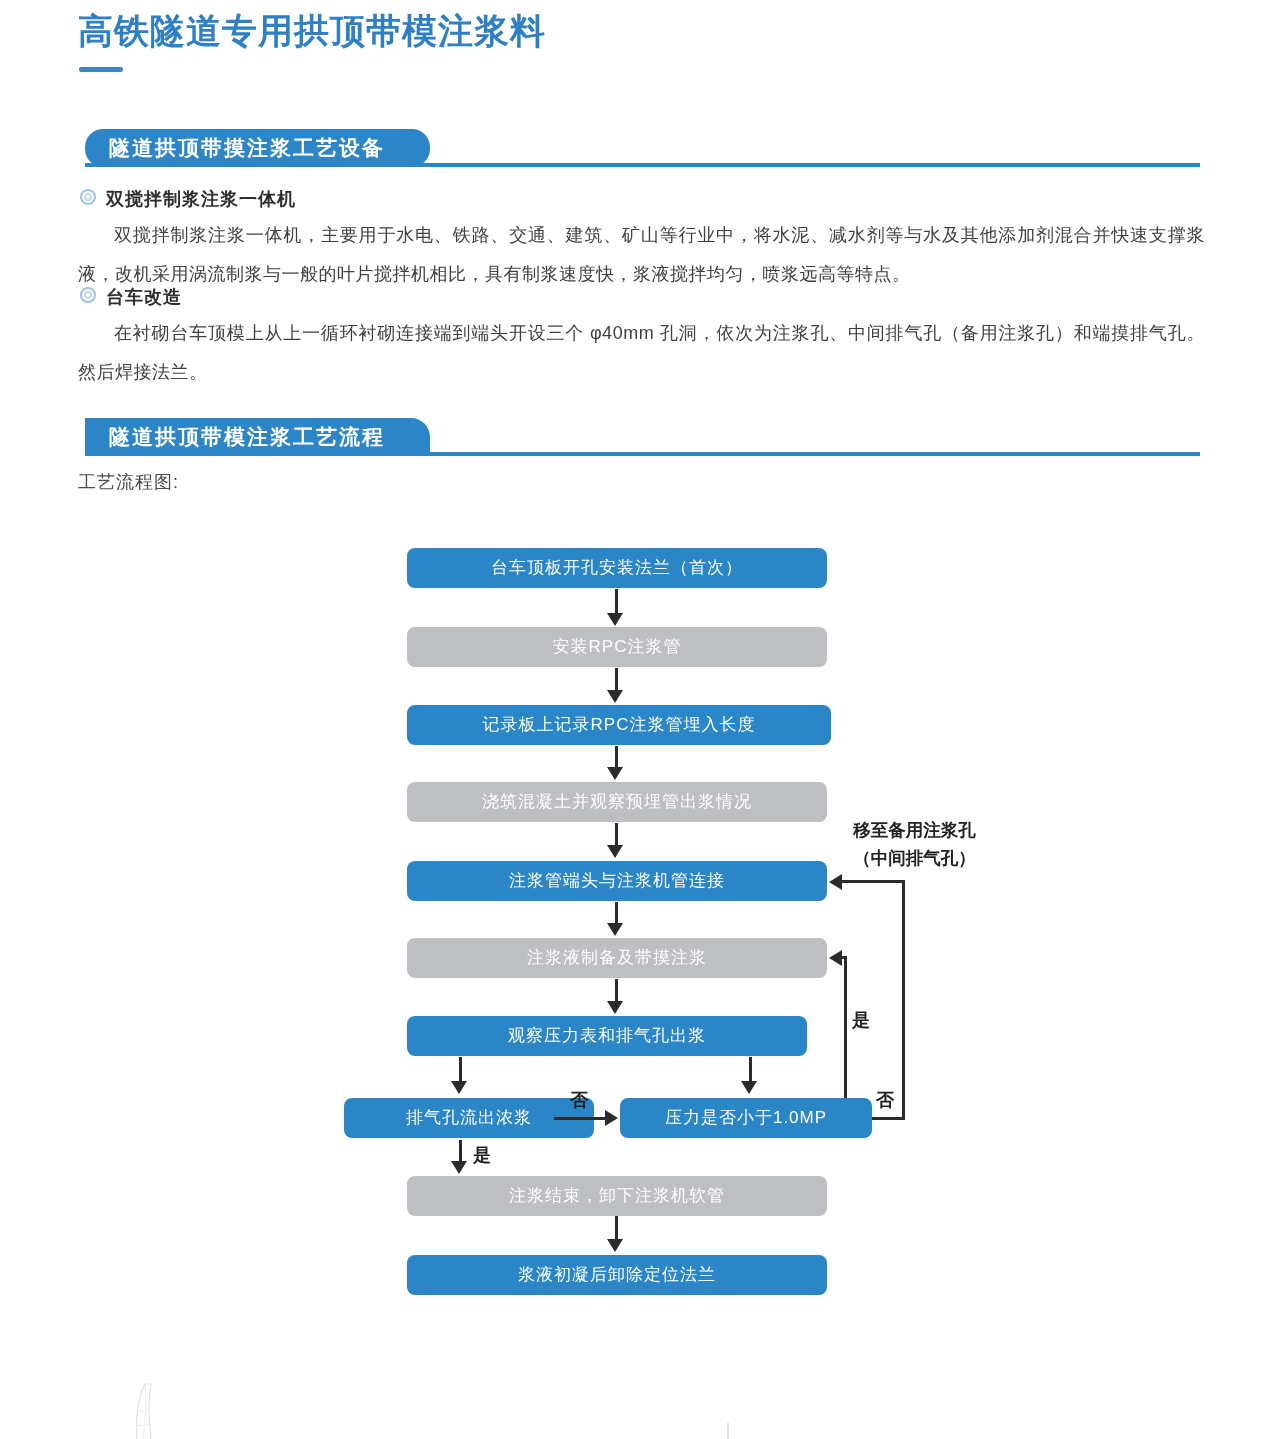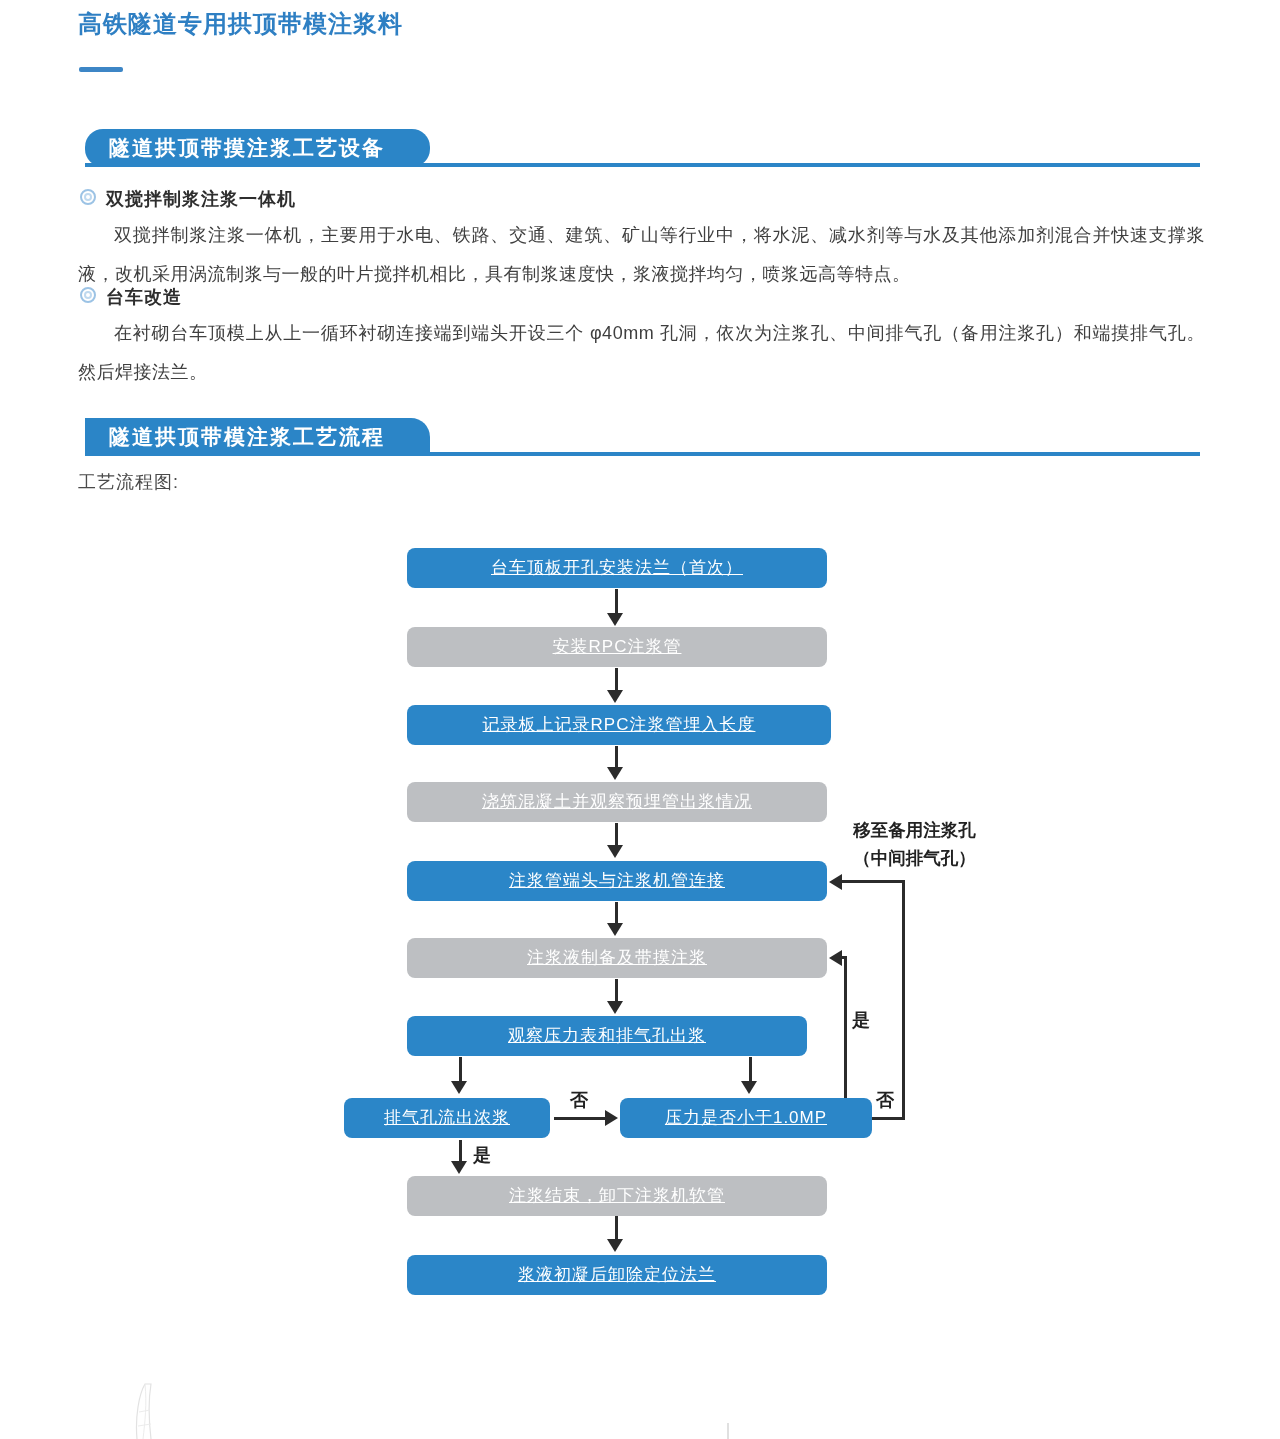--- a/index.html
+++ b/index.html
@@ -3,21 +3,21 @@
 <meta charset="utf-8">
 <style>
   html,body{margin:0;padding:0;background:#ffffff;}
   .page{
     position:relative;width:1280px;height:1439px;background:#ffffff;overflow:hidden;
     font-family:"Liberation Sans","DejaVu Sans",sans-serif;
   }
   
   .page-title{
     position:absolute;left:78px;top:8px;margin:0;
-    font-size:24px;font-weight:bold;color:#2E7FC3;letter-spacing:1px;
+    font-size:35px;font-weight:bold;color:#2E7FC3;letter-spacing:1px;
   }
   .title-underline{
     position:absolute;left:79px;top:67px;width:44px;height:5px;background:#3D86C6;border-radius:2px;
   }
   .banner{
     position:absolute;left:85px;width:345px;height:38px;background:#2B85C7;
     border-radius:0 19px 0 0;color:#ffffff;font-size:21px;font-weight:bold;
     line-height:38px;padding-left:24px;box-sizing:border-box;letter-spacing:2px;
   }
   .banner-line{
@@ -38,21 +38,21 @@
   .body-para{
     position:absolute;left:78px;width:1127px;margin:0;
     font-size:18px;line-height:39px;color:#3F3F3F;text-indent:2em;text-align:justify;letter-spacing:0.5px;
   }
   .flow-caption{
     position:absolute;left:78px;top:470px;font-size:18px;font-weight:normal;color:#4A4A4A;letter-spacing:1px;
   }
   
   .flow-box{
     position:absolute;height:40px;border-radius:8px;color:#ffffff;
-    font-size:17px;text-align:center;line-height:40px;letter-spacing:1px;white-space:nowrap;text-decoration:underline;
+    font-size:17px;text-align:center;line-height:40px;letter-spacing:1px;white-space:nowrap;
   }
   .flow-blue{background:#2B86C8;}
   .flow-gray{background:#BDBFC2;}
   .vstem{position:absolute;width:3px;background:#2B2B2B;}
   .hstem{position:absolute;height:3px;background:#2B2B2B;}
   .ah-down{position:absolute;width:0;height:0;border-left:8px solid transparent;border-right:8px solid transparent;border-top:13px solid #2B2B2B;}
   .ah-right{position:absolute;width:0;height:0;border-top:8px solid transparent;border-bottom:8px solid transparent;border-left:13px solid #2B2B2B;}
   .ah-left{position:absolute;width:0;height:0;border-top:8px solid transparent;border-bottom:8px solid transparent;border-right:13px solid #2B2B2B;}
   .flow-label{
     position:absolute;font-size:18px;font-weight:bold;color:#222222;white-space:nowrap;
@@ -93,21 +93,21 @@
 
   <div class="flow-caption">工艺流程图:</div>
 
   <div class="flow-box flow-blue" style="left:407px;top:548px;width:420px;">台车顶板开孔安装法兰（首次）</div>
   <div class="flow-box flow-gray" style="left:407px;top:627px;width:420px;">安装RPC注浆管</div>
   <div class="flow-box flow-blue" style="left:407px;top:705px;width:424px;">记录板上记录RPC注浆管埋入长度</div>
   <div class="flow-box flow-gray" style="left:407px;top:782px;width:420px;">浇筑混凝土并观察预埋管出浆情况</div>
   <div class="flow-box flow-blue" style="left:407px;top:861px;width:420px;">注浆管端头与注浆机管连接</div>
   <div class="flow-box flow-gray" style="left:407px;top:938px;width:420px;">注浆液制备及带摸注浆</div>
   <div class="flow-box flow-blue" style="left:407px;top:1016px;width:400px;">观察压力表和排气孔出浆</div>
-  <div class="flow-box flow-blue" style="left:344px;top:1098px;width:206px;">排气孔流出浓浆</div>
+  <div class="flow-box flow-blue" style="left:344px;top:1098px;width:250px;">排气孔流出浓浆</div>
   <div class="flow-box flow-blue" style="left:620px;top:1098px;width:252px;">压力是否小于1.0MP</div>
   <div class="flow-box flow-gray" style="left:407px;top:1176px;width:420px;">注浆结束，卸下注浆机软管</div>
   <div class="flow-box flow-blue" style="left:407px;top:1255px;width:420px;text-align:center;">浆液初凝后卸除定位法兰</div>
 
   <div class="vstem" style="left:615px;top:589px;height:26px;"></div>
   <div class="ah-down" style="left:607px;top:613px;"></div>
 
   <div class="vstem" style="left:615px;top:668px;height:24px;"></div>
   <div class="ah-down" style="left:607px;top:690px;"></div>
 

